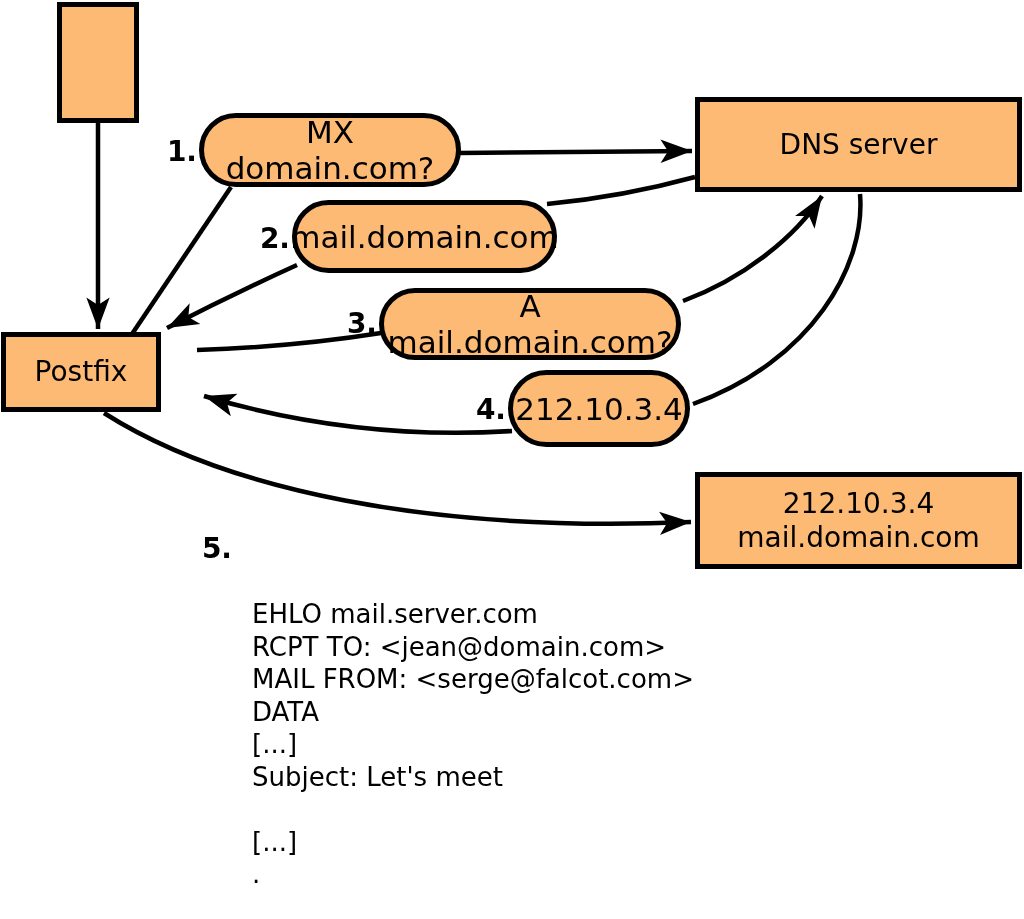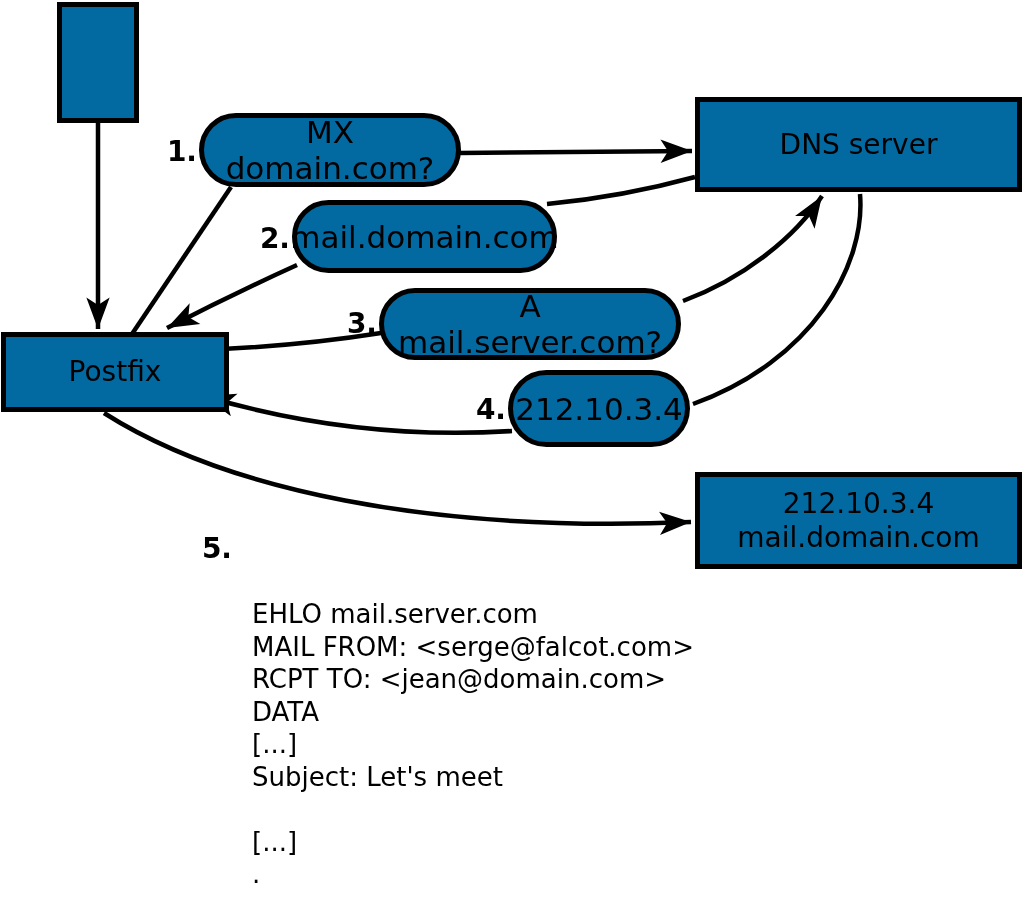--- a/index.html
+++ b/index.html
@@ -9,21 +9,21 @@
     height: 919px;
     background: #ffffff;
     font-family: "DejaVu Sans", "Liberation Sans", sans-serif;
     color: #000000;
     overflow: hidden;
   }
   .svg-layer { position: absolute; left: 0; top: 0; width: 1024px; height: 919px; }
   .node {
     position: absolute;
     box-sizing: border-box;
-    background: #0369a1;
+    background: #fdba74;
     border: 5px solid #000000;
     display: flex;
     flex-direction: column;
     align-items: center;
     justify-content: center;
     text-align: center;
   }
   .pill { border-radius: 40px; font-size: 31px; flex-direction: row; }
   .boxlabel { font-size: 28px; line-height: 34px; white-space: nowrap; }
   .stepnum {
@@ -61,21 +61,21 @@
       <path d="M 683 301 C 745 278 796 236 822 196" marker-end="url(#arrow)"></path>
       <path d="M 860 194 C 866 265 812 361 693 404"></path>
       <path d="M 512 431 C 400 438 298 424 204 396" marker-end="url(#arrow)"></path>
       <path d="M 104 413 C 225 490 430 533 691 522" marker-end="url(#arrow)"></path>
     </g>
   </svg>
 
   <div class="node" style="left:57px; top:2px; width:82px; height:121px;"></div>
 
 
-  <div class="node" style="left:1px; top:332px; width:228px; height:80px;">
+  <div class="node" style="left:1px; top:332px; width:160px; height:80px;">
     <div class="boxlabel">Postfix</div>
   </div>
 
   <div class="node" style="left:695px; top:97px; width:327px; height:95px;">
     <div class="boxlabel">DNS server</div>
   </div>
 
   <div class="node" style="left:695px; top:472px; width:327px; height:97px;">
     <div class="boxlabel">212.10.3.4</div>
     <div class="boxlabel">mail.domain.com</div>
@@ -86,34 +86,34 @@
     <span>MX domain.com?</span>
   </div>
 
   <div class="stepnum" style="left:250px; top:223px;">2.</div>
   <div class="node pill" style="left:292px; top:200px; width:265px; height:73px;">
     <span>mail.domain.com</span>
   </div>
 
   <div class="stepnum" style="left:337px; top:308px;">3.</div>
   <div class="node pill" style="left:379px; top:288px; width:302px; height:72px;">
-    <span>A mail.server.com?</span>
+    <span>A mail.domain.com?</span>
   </div>
 
   <div class="stepnum" style="left:466px; top:394px;">4.</div>
   <div class="node pill" style="left:508px; top:370px; width:182px; height:77px;">
     <span>212.10.3.4</span>
   </div>
 
   <div class="stepnum" style="left:192px; top:533px;">5.</div>
 
   <div class="smtp">
     <div class="smtp-line">EHLO mail.server.com</div>
+    <div class="smtp-line">RCPT TO: &lt;jean@domain.com&gt;</div>
     <div class="smtp-line">MAIL FROM: &lt;serge@falcot.com&gt;</div>
-    <div class="smtp-line">RCPT TO: &lt;jean@domain.com&gt;</div>
     <div class="smtp-line">DATA</div>
     <div class="smtp-line">[...]</div>
     <div class="smtp-line">Subject: Let's meet</div>
     <div class="smtp-line"></div>
     <div class="smtp-line">[...]</div>
     <div class="smtp-line">.</div>
   </div>
 
 </div>
 

